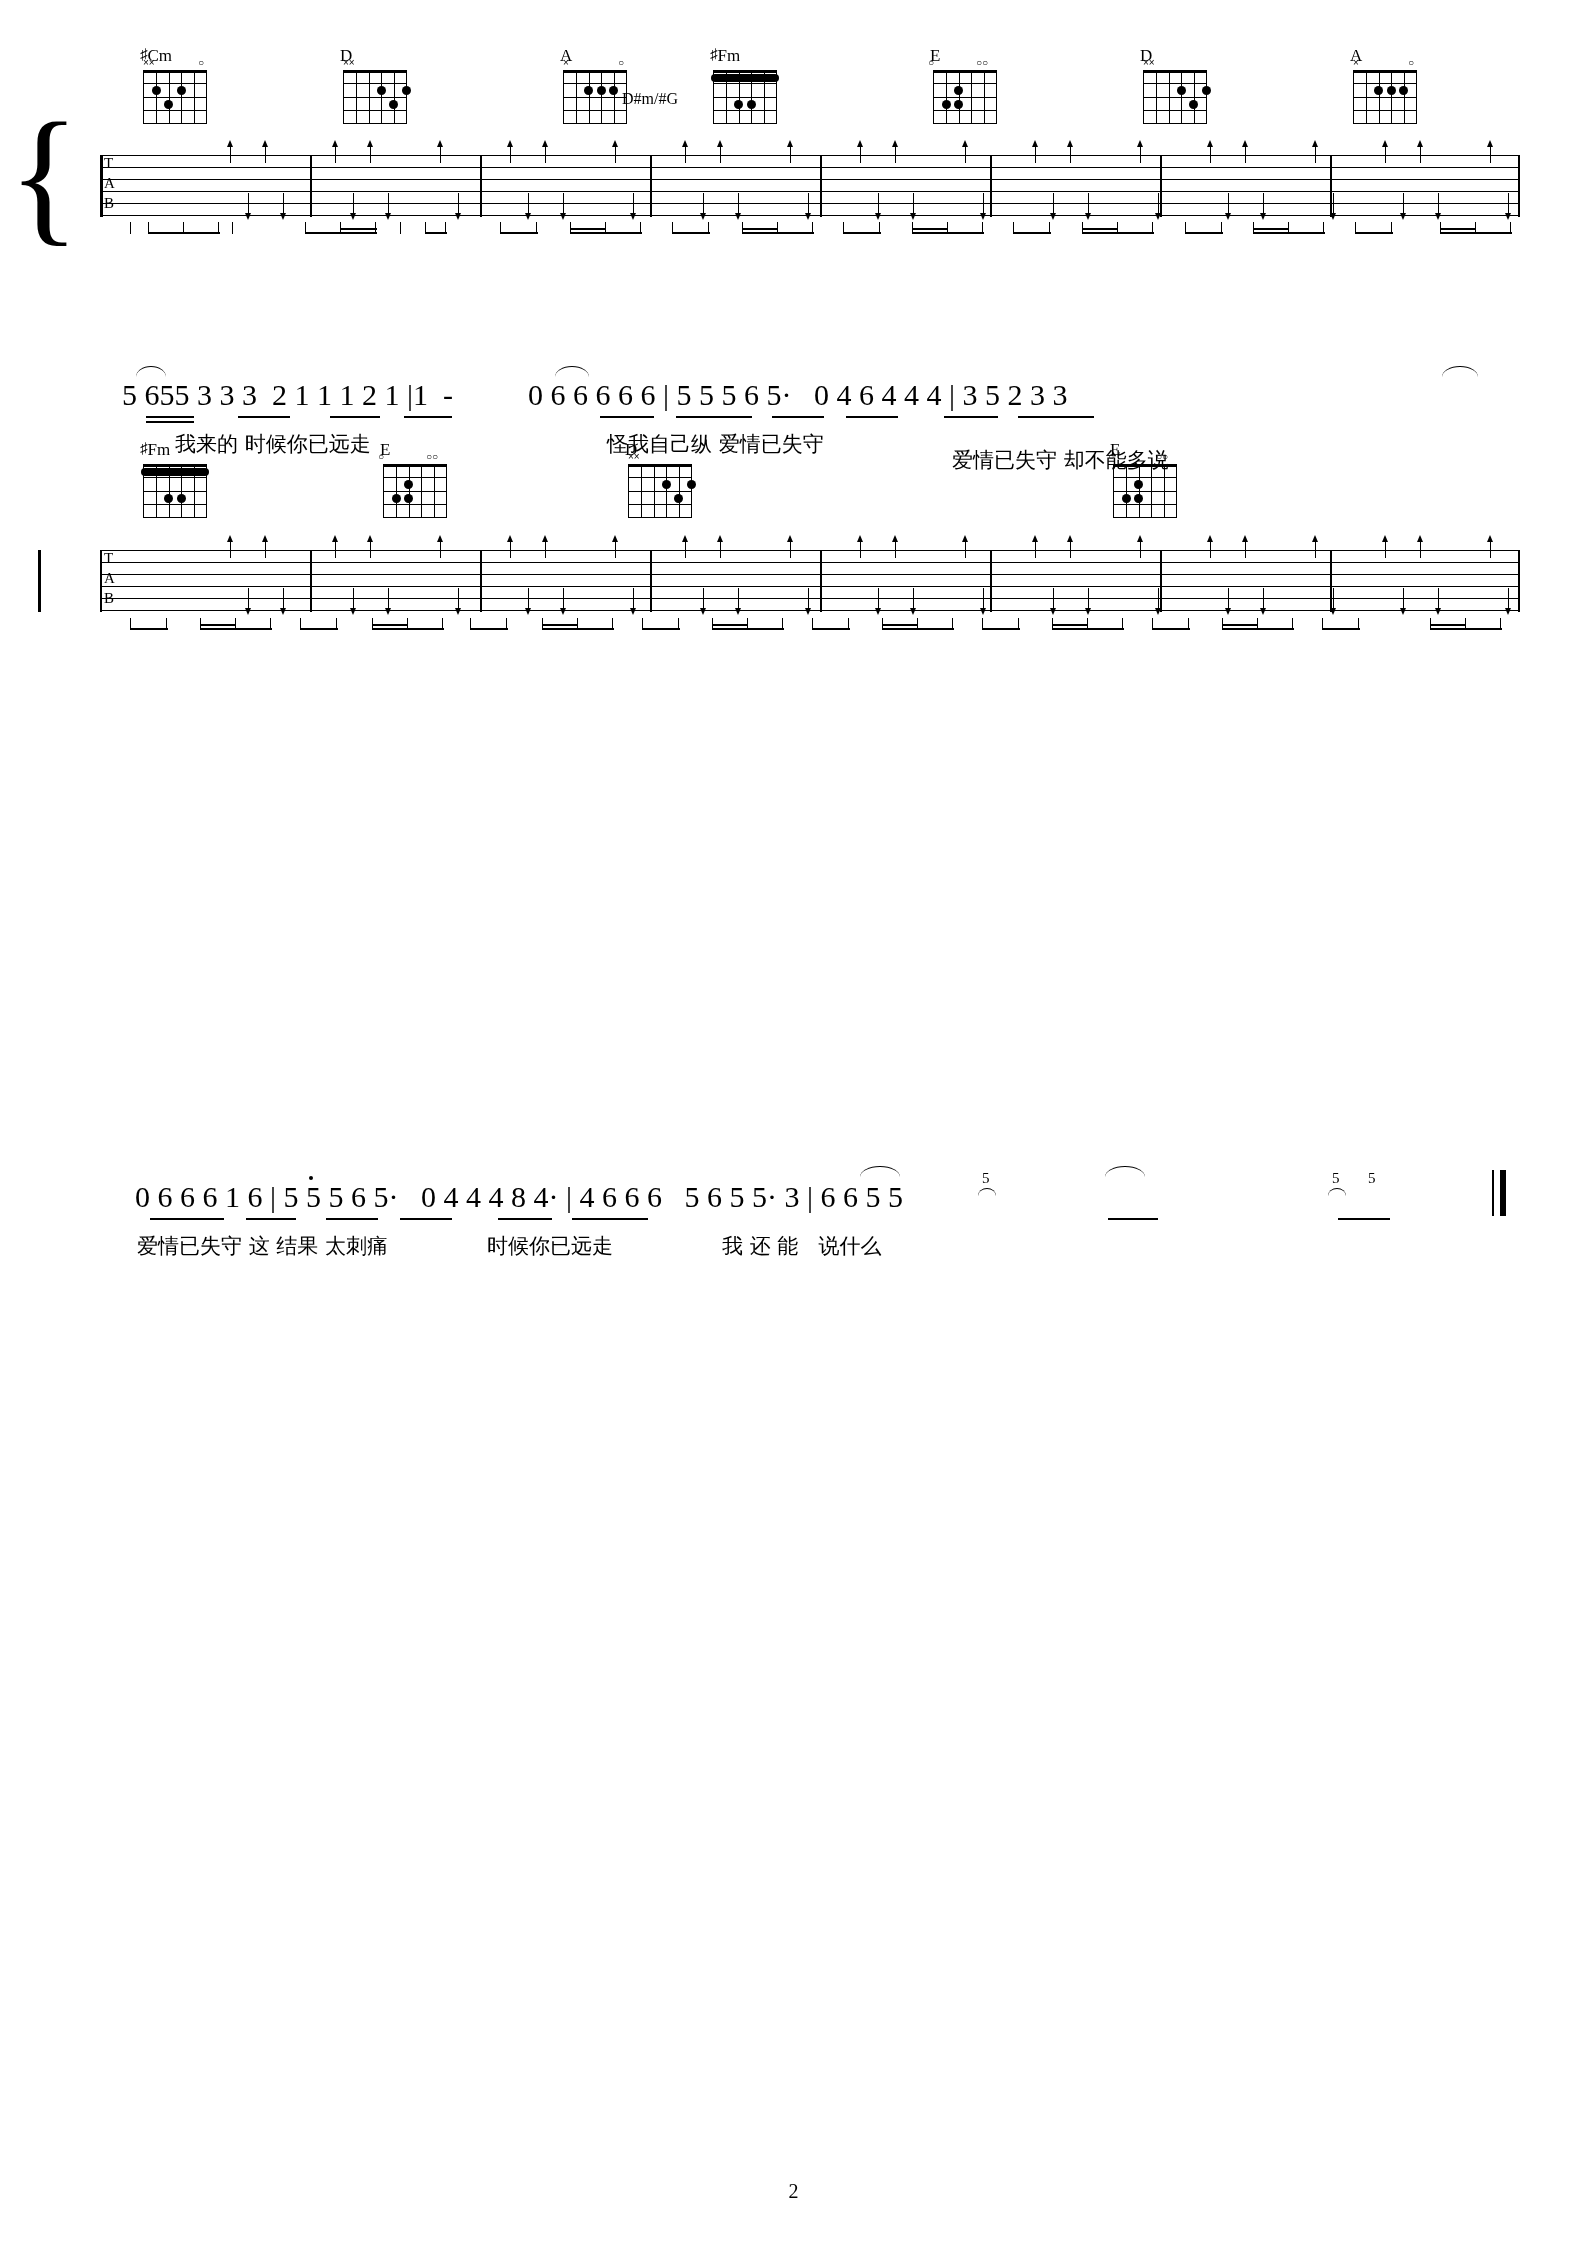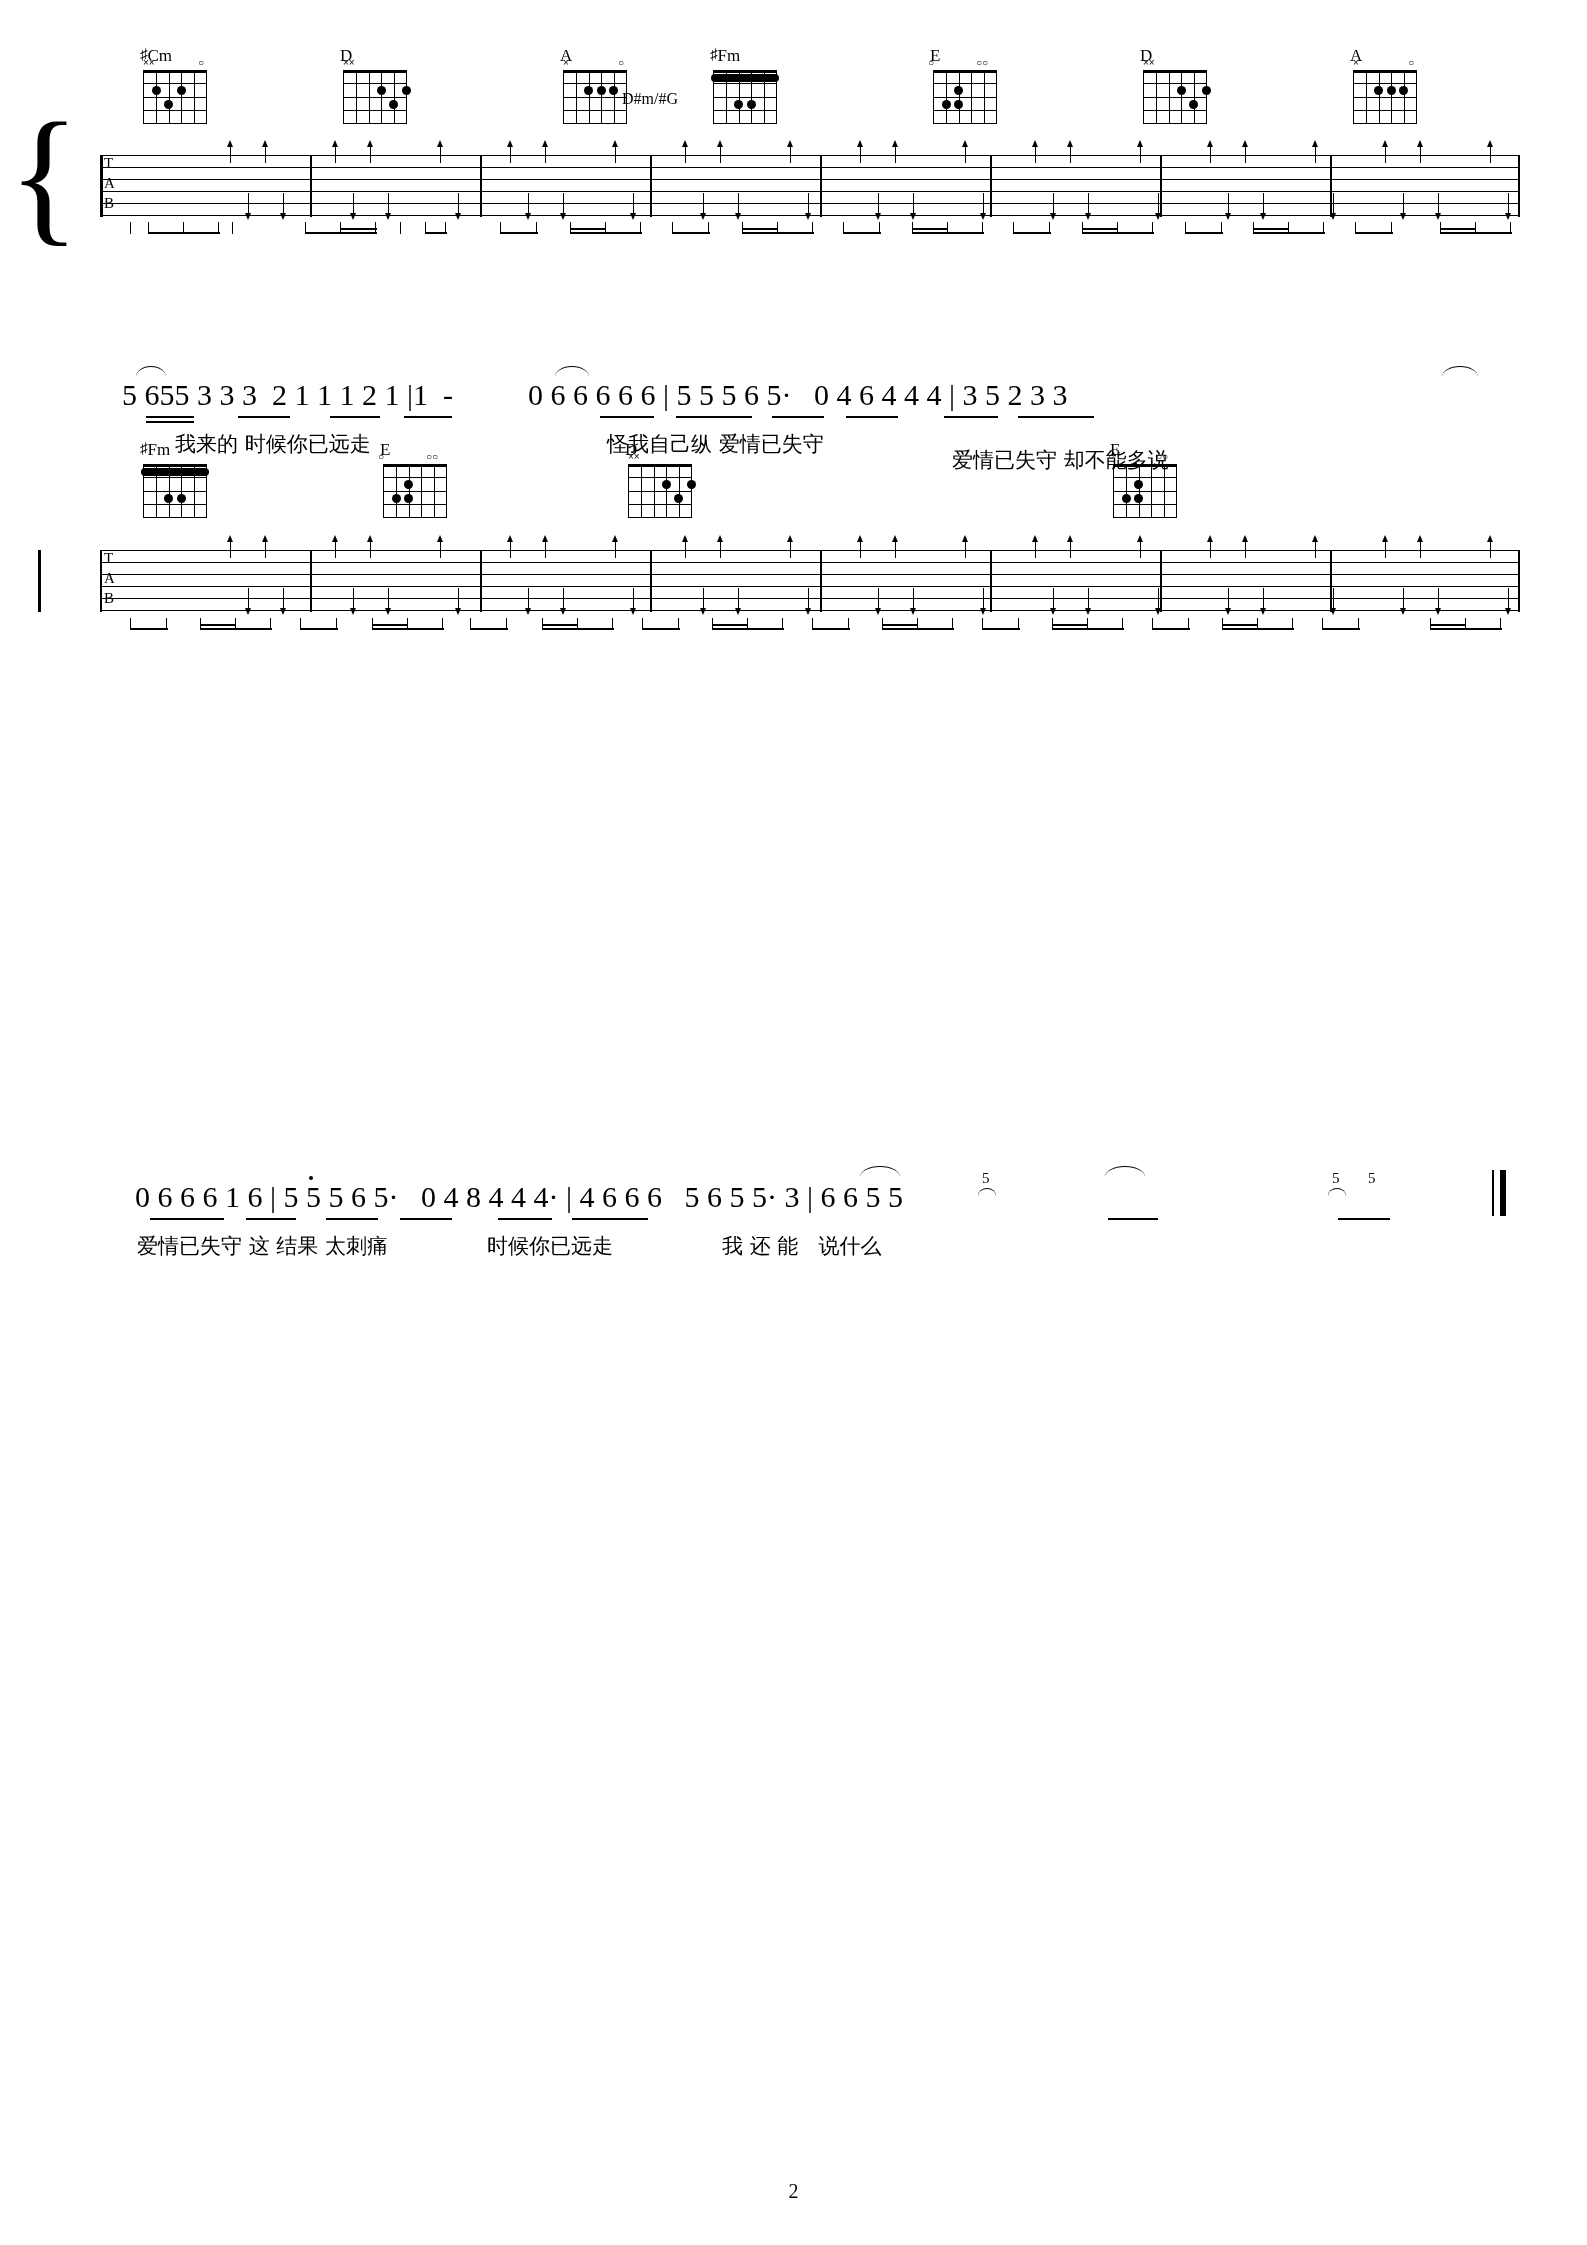--- a/index.html
+++ b/index.html
@@ -852,21 +852,21 @@
       <div class="rhy" style="position:absolute; left:1430px; top:178px; width:72px;">
         <div class="stem" style="left:0;"></div>
           <div class="stem" style="left:35px;"></div>
           <div class="stem" style="left:70px;"></div>
         <div class="beam" style="left:0; width:72px;"></div>
           <div class="beam2" style="left:0; width:36px;"></div>
       </div>
     </div>
 
     <div>
-      <div class="notes" style="left:135px; top:740px;">0 6 6 6 1 6 | 5 5 5 6 5·   0 4 8 4 4 4· | 4 6 6 6   5 6 5 5· 3 | 6 6 5 5</div>
+      <div class="notes" style="left:135px; top:740px;">0 6 6 6 1 6 | 5 5 5 6 5·   0 4 4 4 8 4· | 4 6 6 6   5 6 5 5· 3 | 6 6 5 5</div>
       <div class="dotabove" style="left:309px; top:736px;"></div>
       <div class="smallnum" style="left:982px; top:730px;">5</div>
       <div class="grace-slur" style="left:978px; top:748px; width:18px;"></div>
       <div class="smallnum" style="left:1332px; top:730px;">5</div>
       <div class="smallnum" style="left:1368px; top:730px;">5</div>
       <div class="grace-slur" style="left:1328px; top:748px; width:18px;"></div>
       <div class="slur" style="left:860px; top:726px; width:40px;"></div>
       <div class="slur" style="left:1105px; top:726px; width:40px;"></div>
       <div class="underline" style="left:150px; top:778px; width:74px;"></div>
       <div class="underline" style="left:246px; top:778px; width:50px;"></div>

